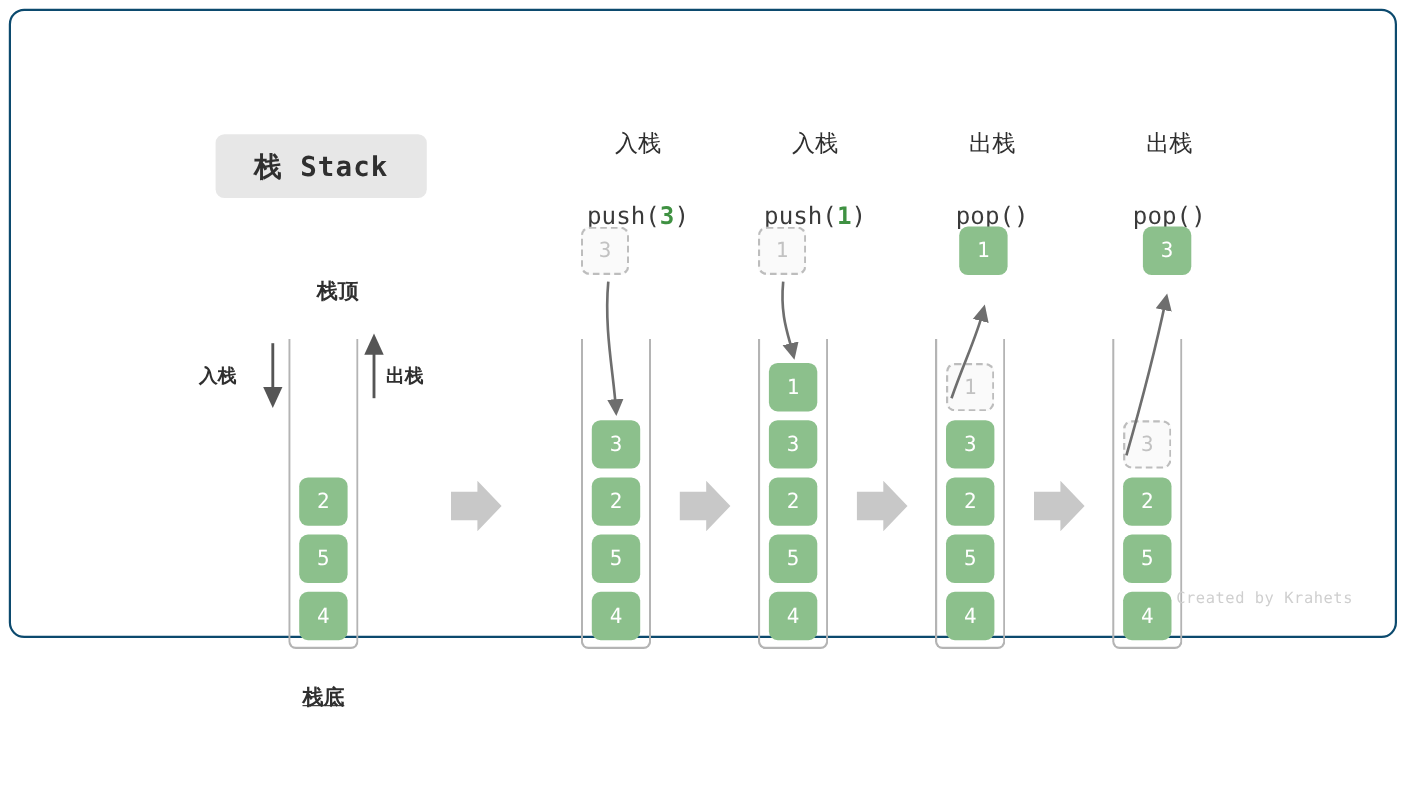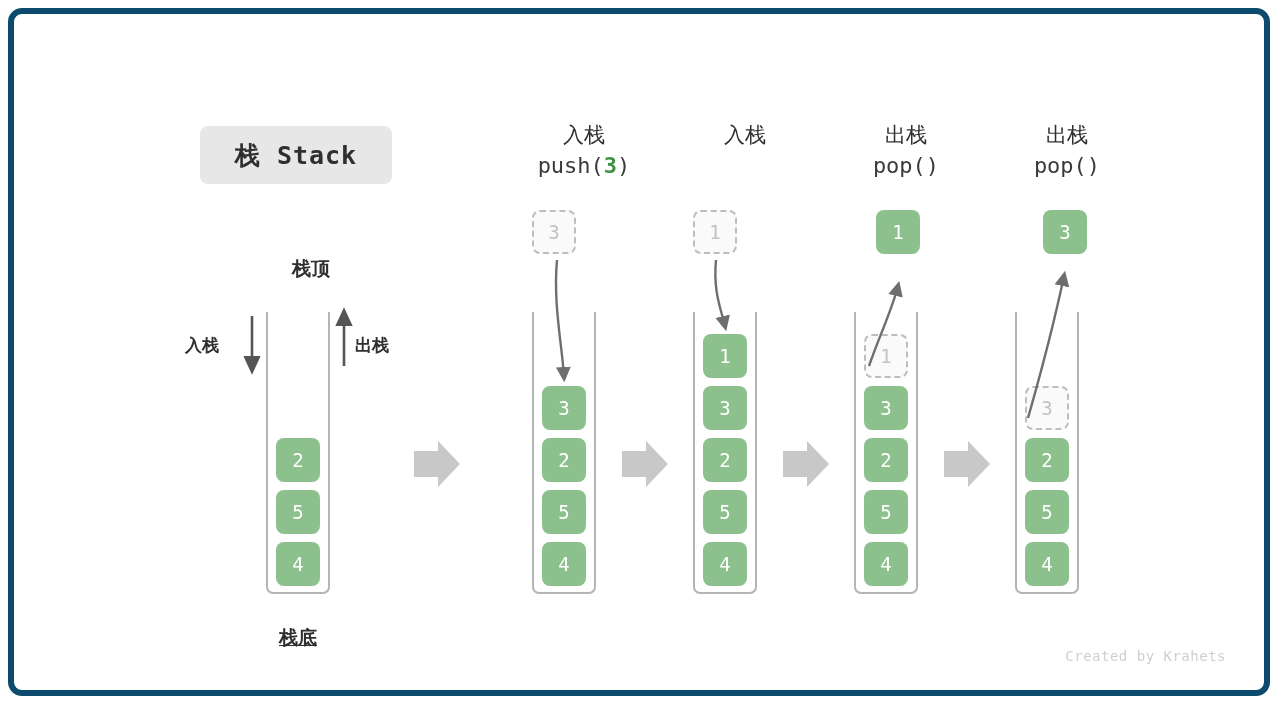--- a/index.html
+++ b/index.html
@@ -12,23 +12,23 @@
     height: 720px;
     font-family: "Liberation Sans", sans-serif;
     overflow: hidden;
   }
 
   .card {
     position: absolute;
     left: 8px;
     top: 8px;
     width: 1262px;
-    height: 688px;
+    height: 572px;
     background: #ffffff;
-    border: 6px solid #0c4a6e;
+    border: 2px solid #0c4a6e;
     border-radius: 14px;
     box-sizing: border-box;
     padding-left: 34px;
   }
 
   
   .title-badge {
     position: absolute;
     left: 186px;
     top: 112px;
@@ -95,20 +95,21 @@
     font-size: 21px;
     color: #2f2f2f;
     line-height: 30px;
   }
   .col-head .code {
     font-size: 22px;
     font-family: "DejaVu Sans Mono", monospace;
     color: #3a3a3a;
     line-height: 32px;
     white-space: pre;
+    margin-top: 36px;
   }
   .col-head .code .arg {
     color: #3f9142;
     font-weight: bold;
   }
 
   
   .stack {
     position: absolute;
     width: 64px;
@@ -204,20 +205,21 @@
       <div class="cell full" style="bottom: 58px;">5</div>
       <div class="cell full" style="bottom: 6px;">4</div>
     </div>
 
   <div class="col-head" id="head-0" style="left:495px; top:106px;">
     <div class="cn">入栈</div>
     <div class="code"><span>push(</span><span class="arg">3</span><span>)</span></div>
   </div>
   <div class="col-head" id="head-1" style="left:656px; top:106px;">
     <div class="cn">入栈</div>
+    <div class="code"><span>push(</span><span class="arg">1</span><span>)</span></div>
   </div>
   <div class="col-head" id="head-2" style="left:817px; top:106px;">
     <div class="cn">出栈</div>
     <div class="code"><span>pop(</span><span class="arg"></span><span>)</span></div>
   </div>
   <div class="col-head" id="head-3" style="left:978px; top:106px;">
     <div class="cn">出栈</div>
     <div class="code"><span>pop(</span><span class="arg"></span><span>)</span></div>
   </div>
 

